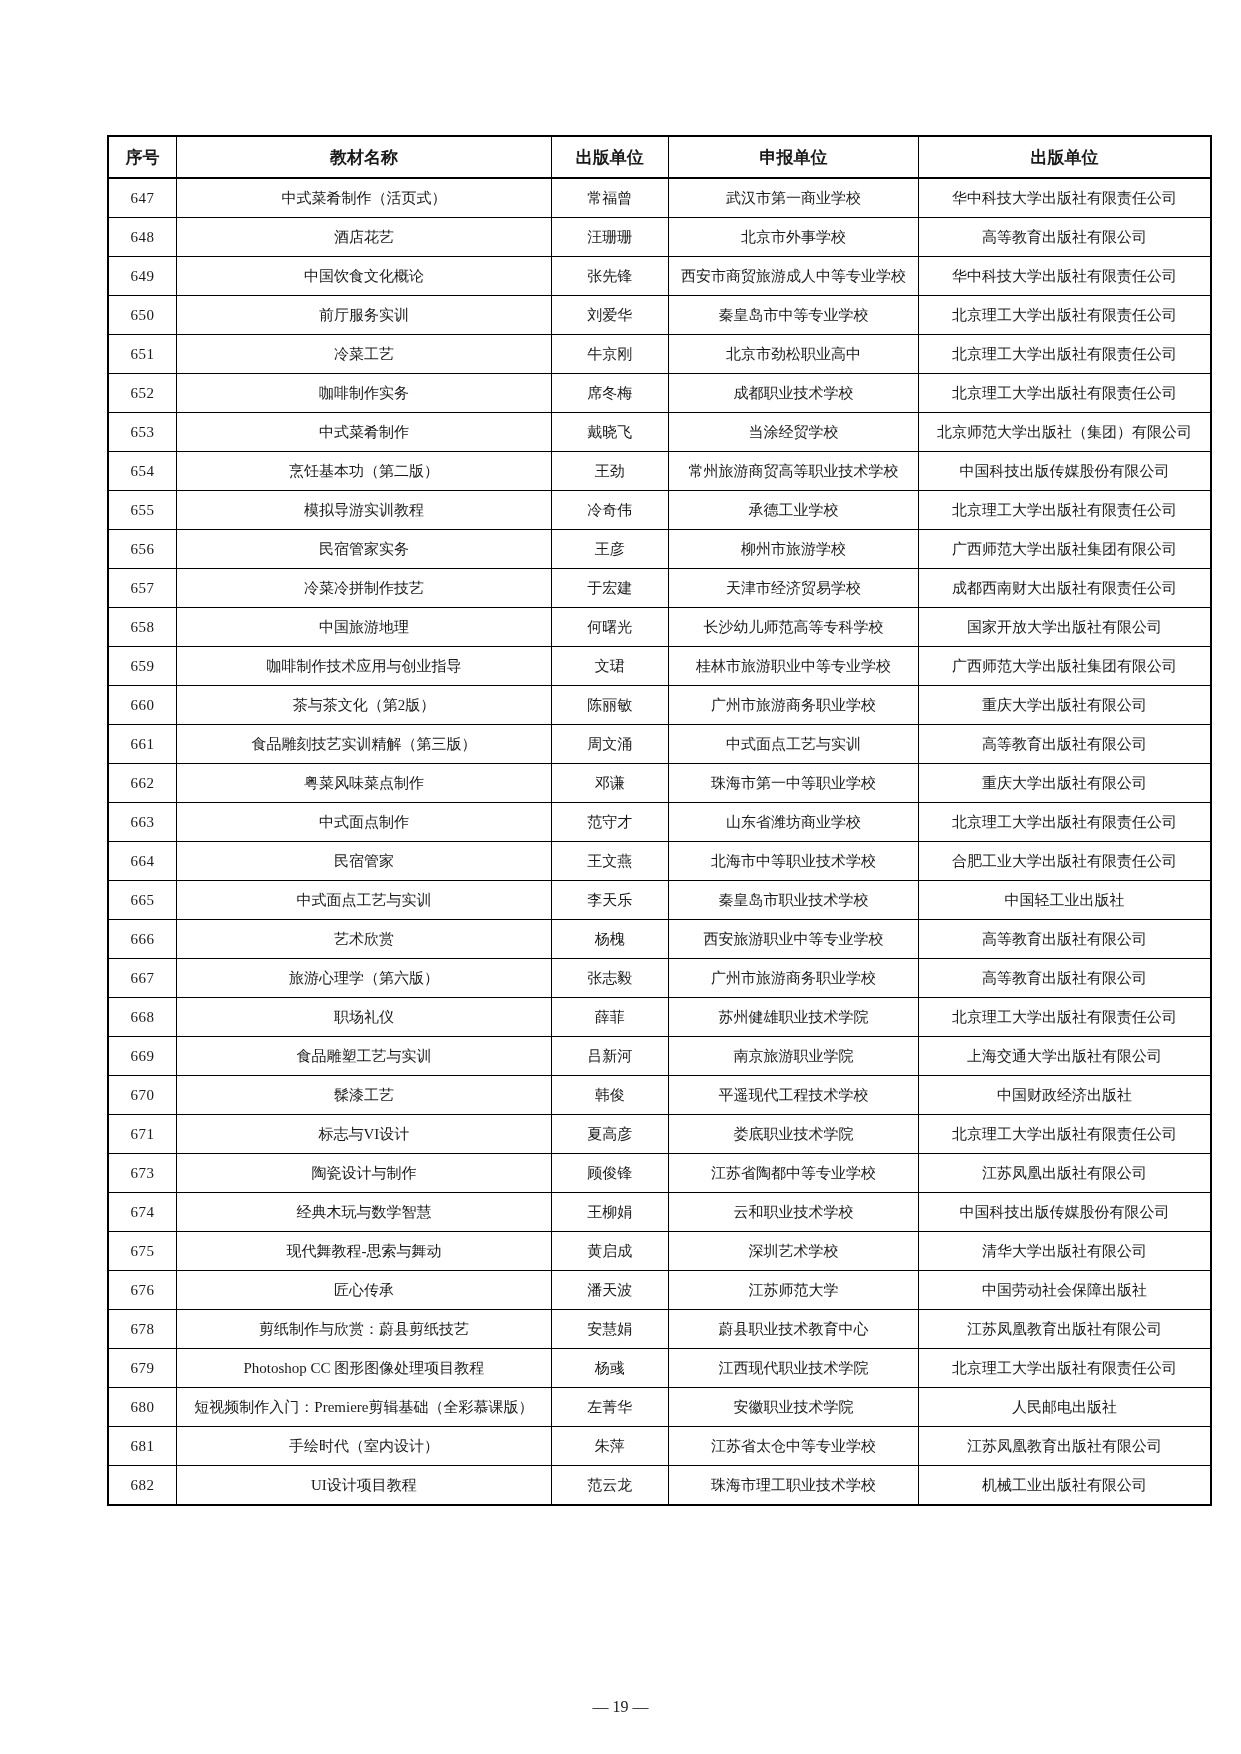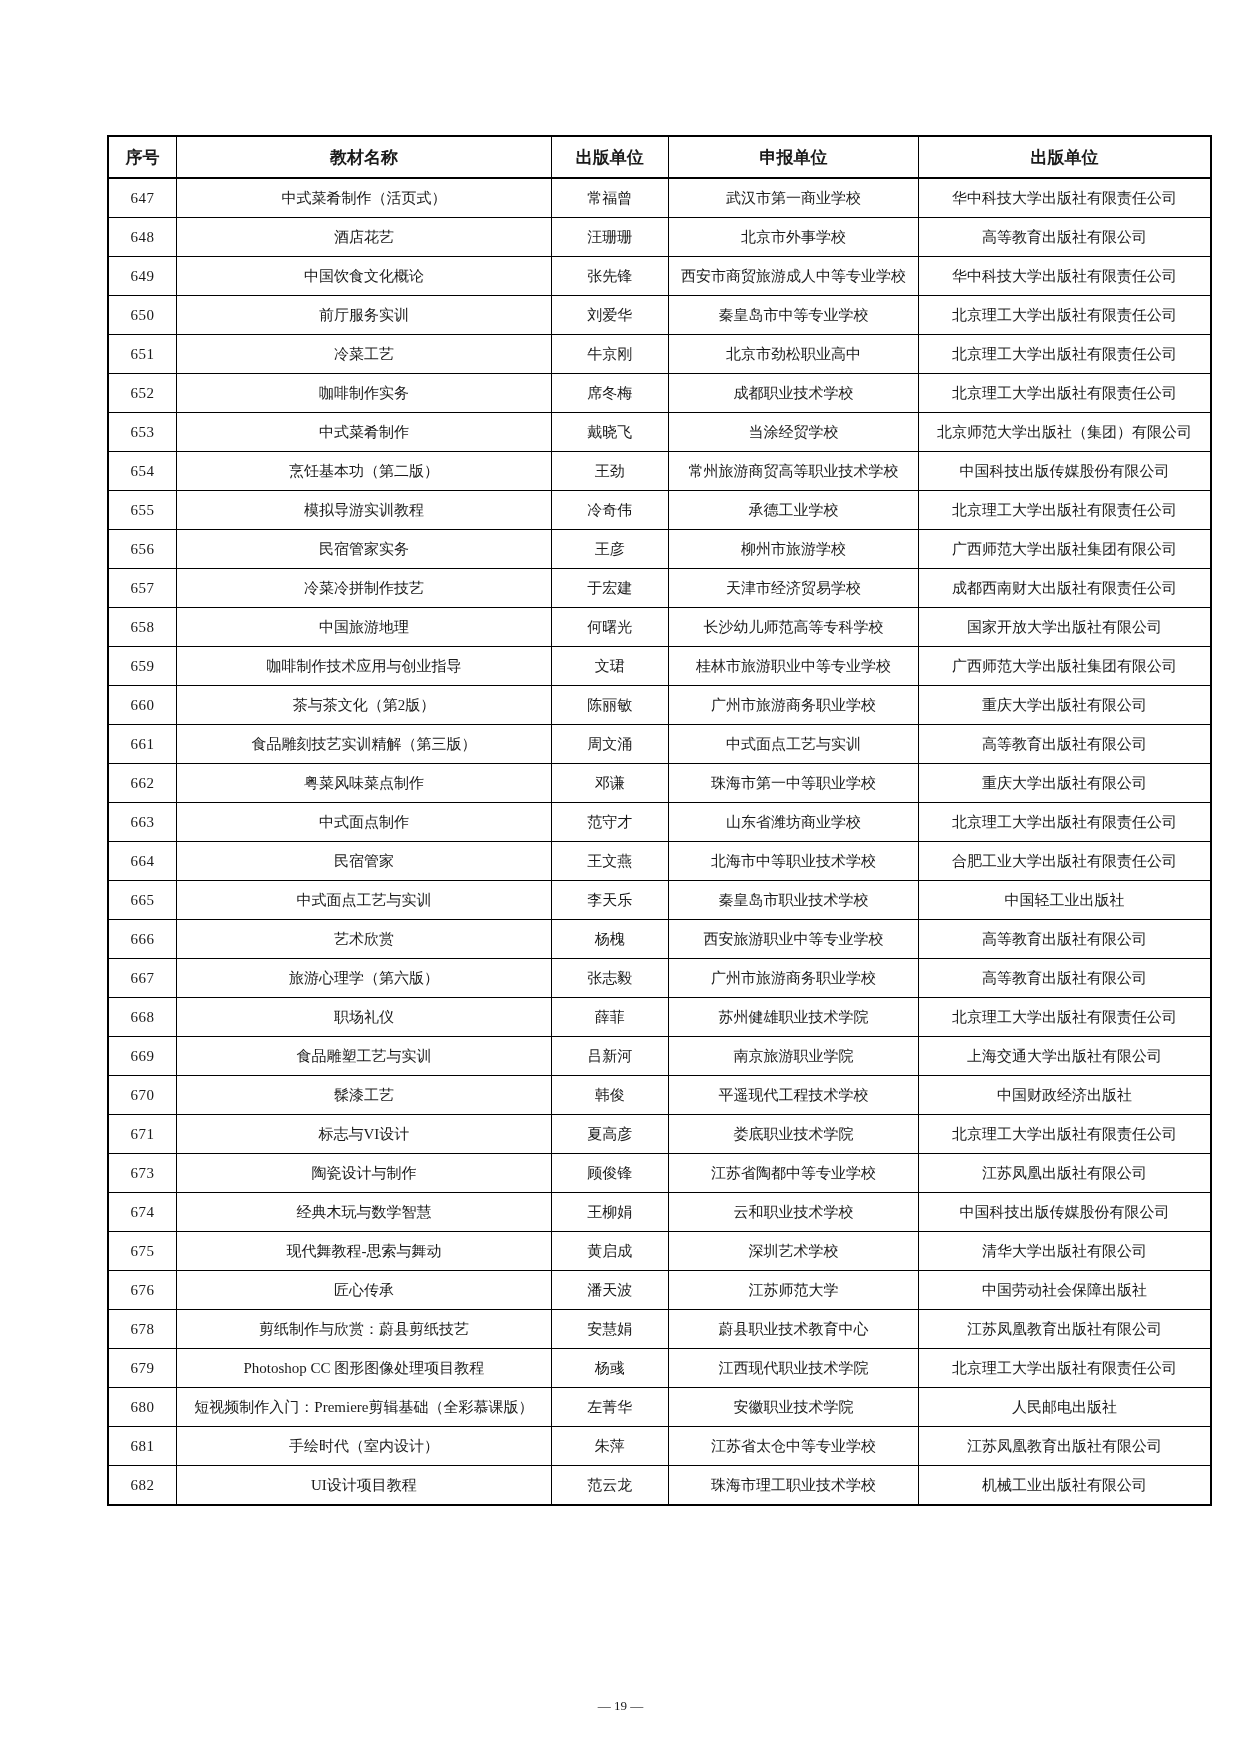--- a/index.html
+++ b/index.html
@@ -48,21 +48,21 @@
   td.num {
     font-family: "Liberation Serif", "DejaVu Serif", serif;
     letter-spacing: 0.5px;
   }
   .footer {
     position: absolute;
     top: 1698px;
     left: 0;
     width: 100%;
     text-align: center;
-    font-size: 13px;
+    font-size: 16px;
     font-family: "Liberation Serif", "DejaVu Serif", serif;
   }
 </style>
 </head>
 <body>
 
 <div class="table-wrap">
   <table>
     <colgroup>
       <col style="width:6.2%">

